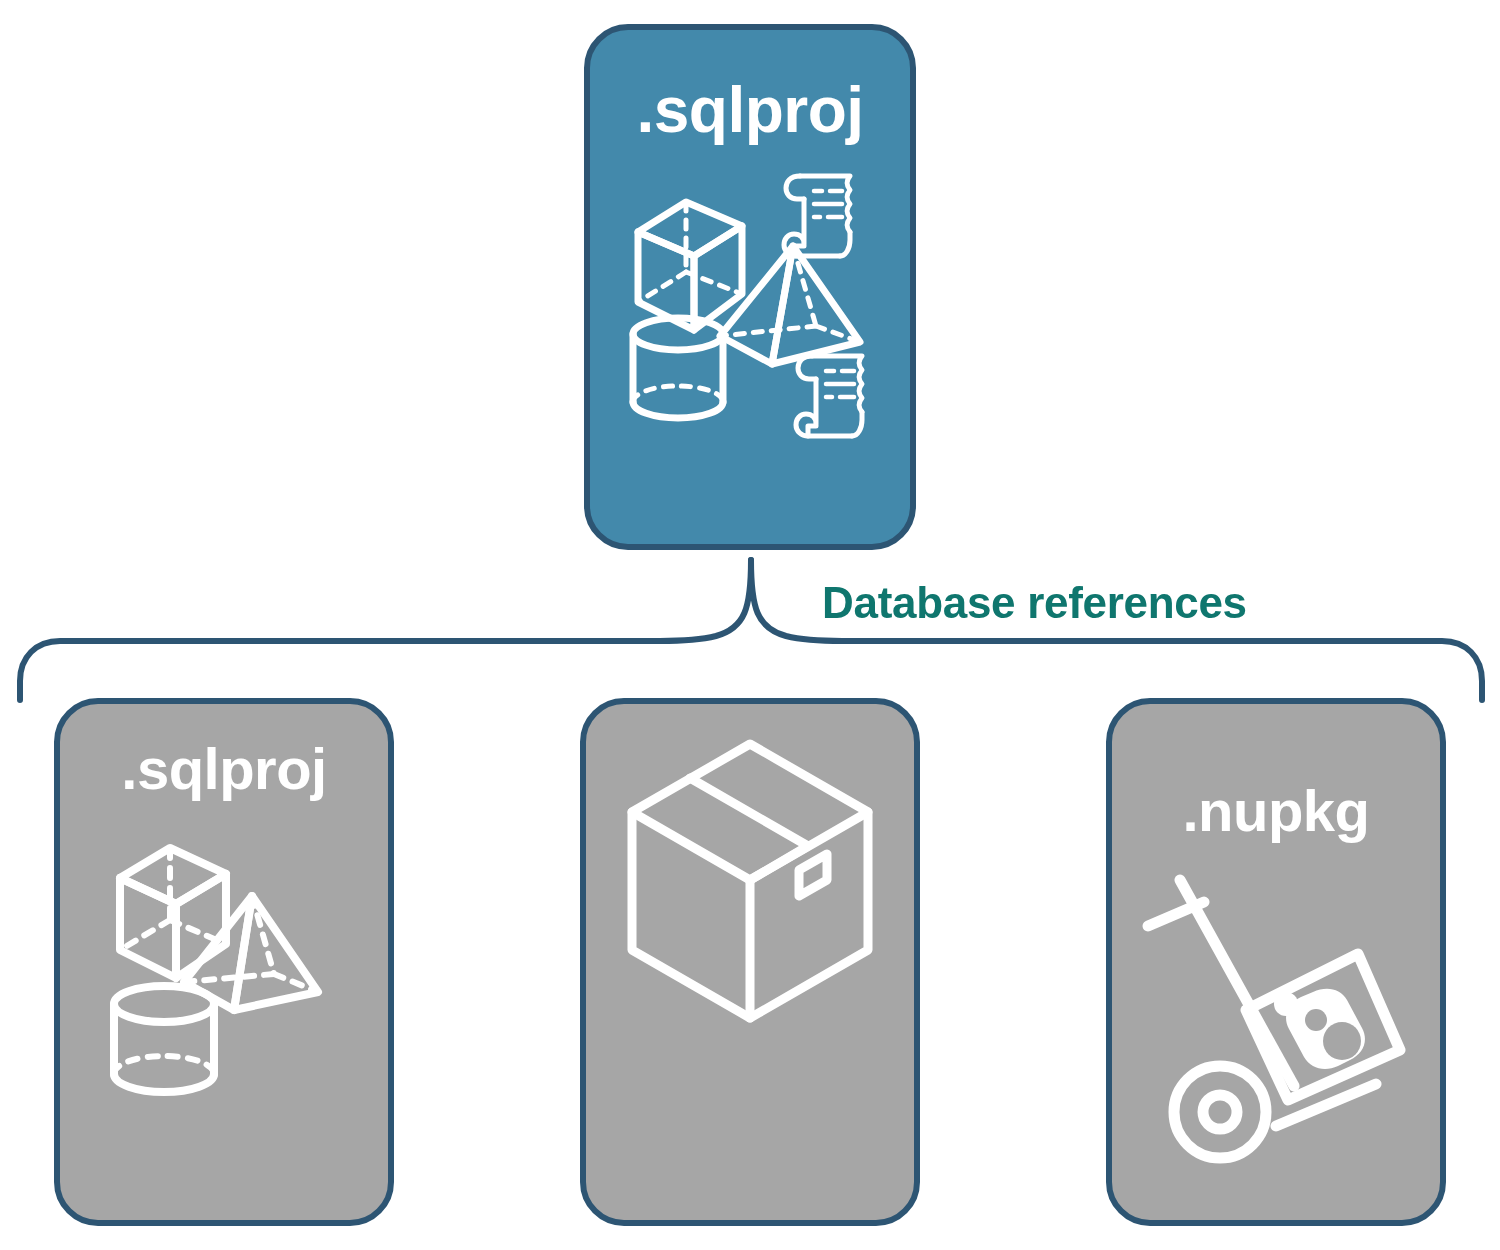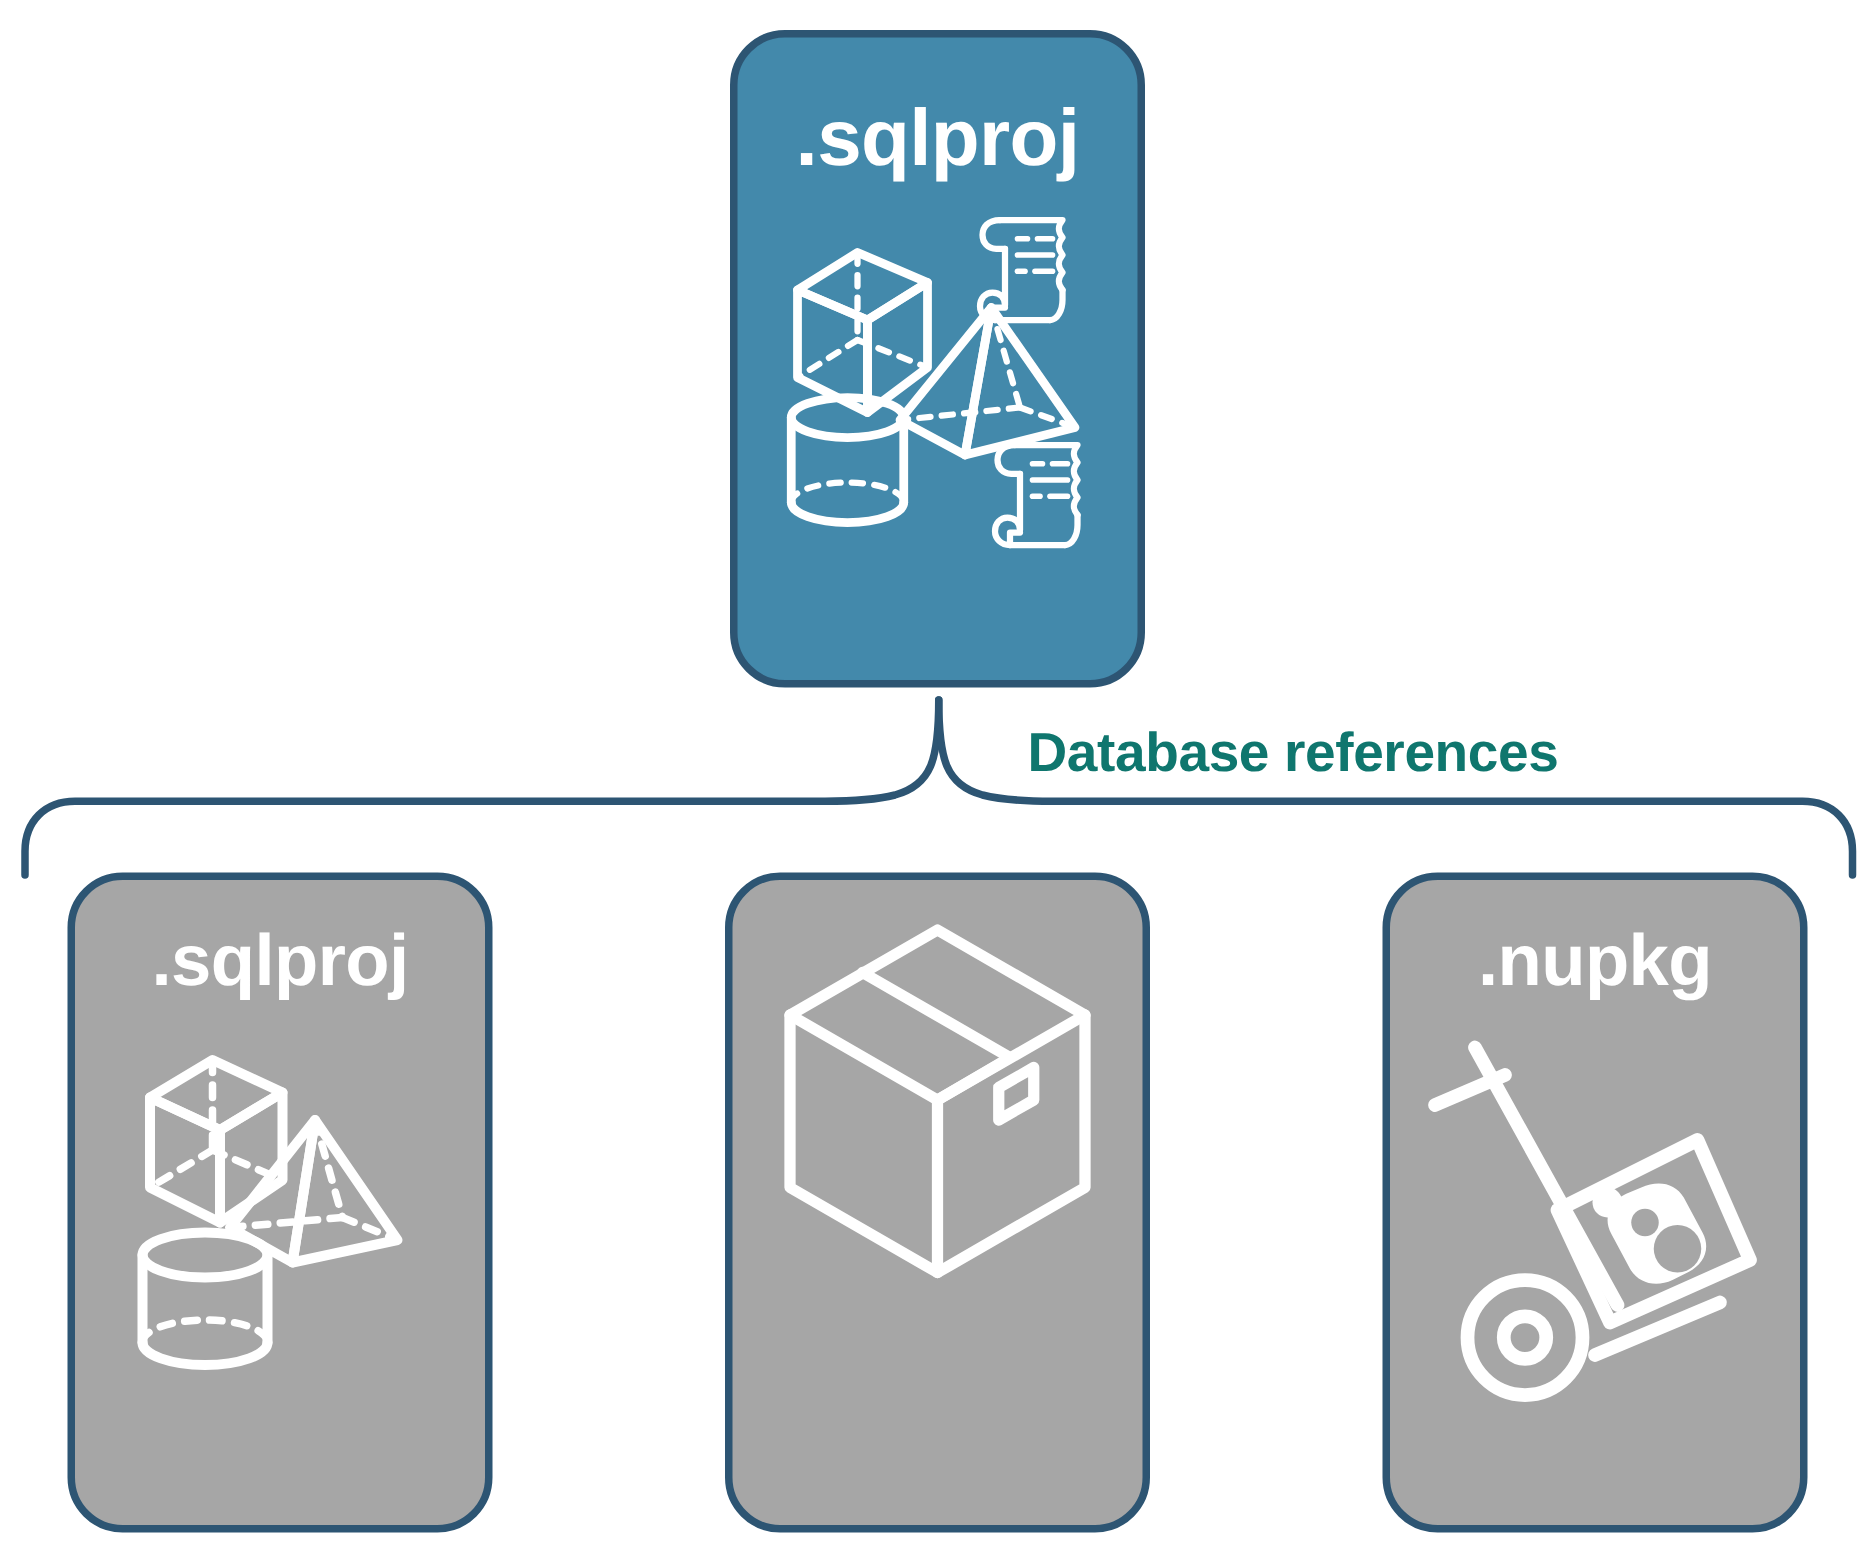--- a/index.html
+++ b/index.html
@@ -56,21 +56,21 @@
   }
   
   .card-bottom {
     top: 698px;
     width: 340px;
     height: 528px;
     background: #a6a6a6;
   }
   #card-sqlproj { left: 54px; }
   #card-dacpac  { left: 580px; }
-  #card-nupkg   { left: 1106px; }
+  #card-nupkg   { left: 1106px; justify-content: center; }
   .card-bottom .card-title {
     font-size: 58px;
     margin-top: 36px;
   }
   .card-bottom .icon-area {
     position: relative;
     width: 300px;
     height: 320px;
     margin-top: 18px;
   }

